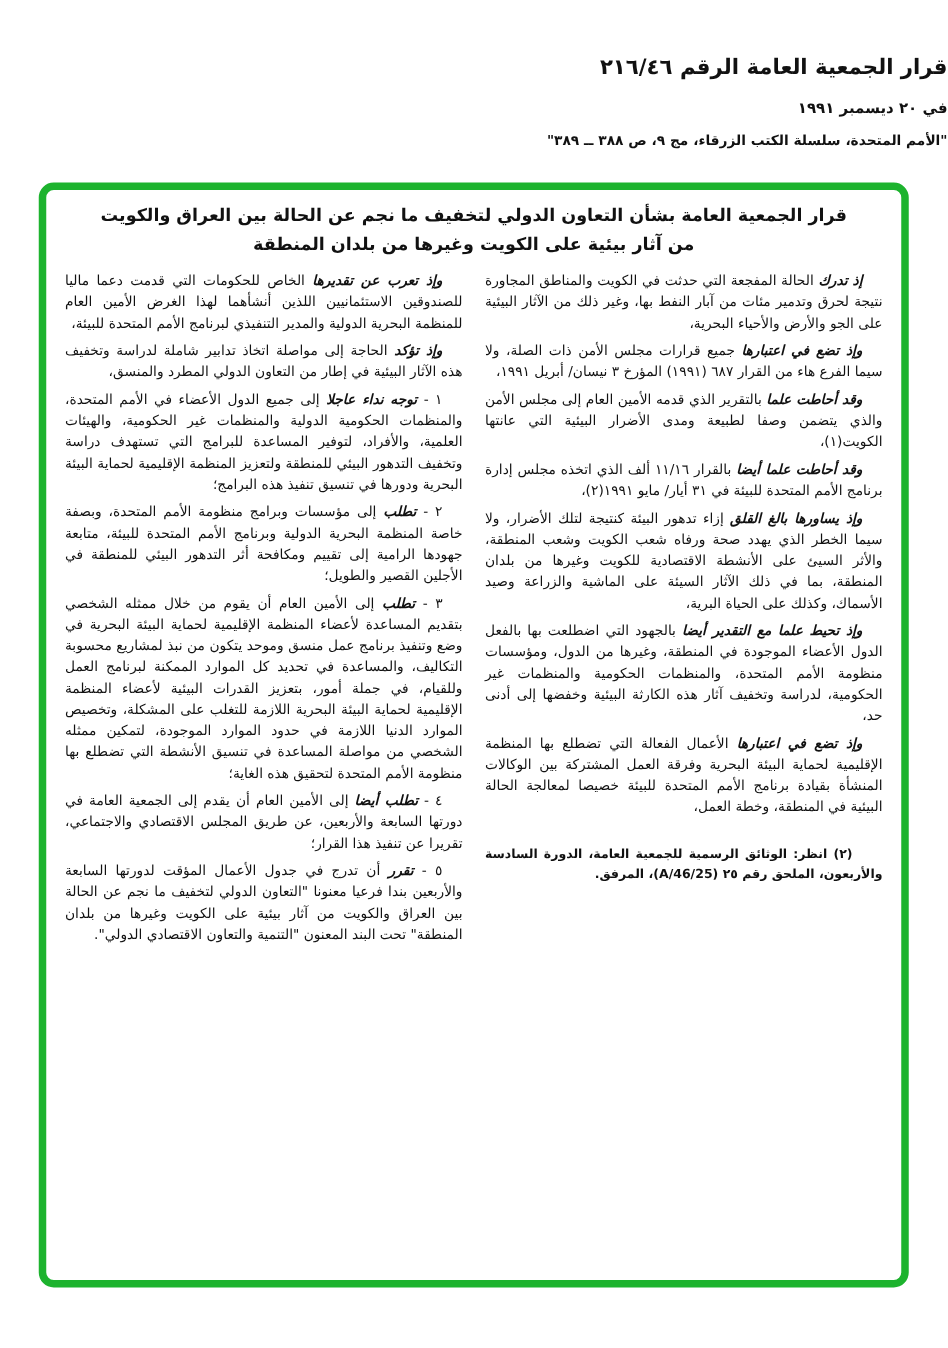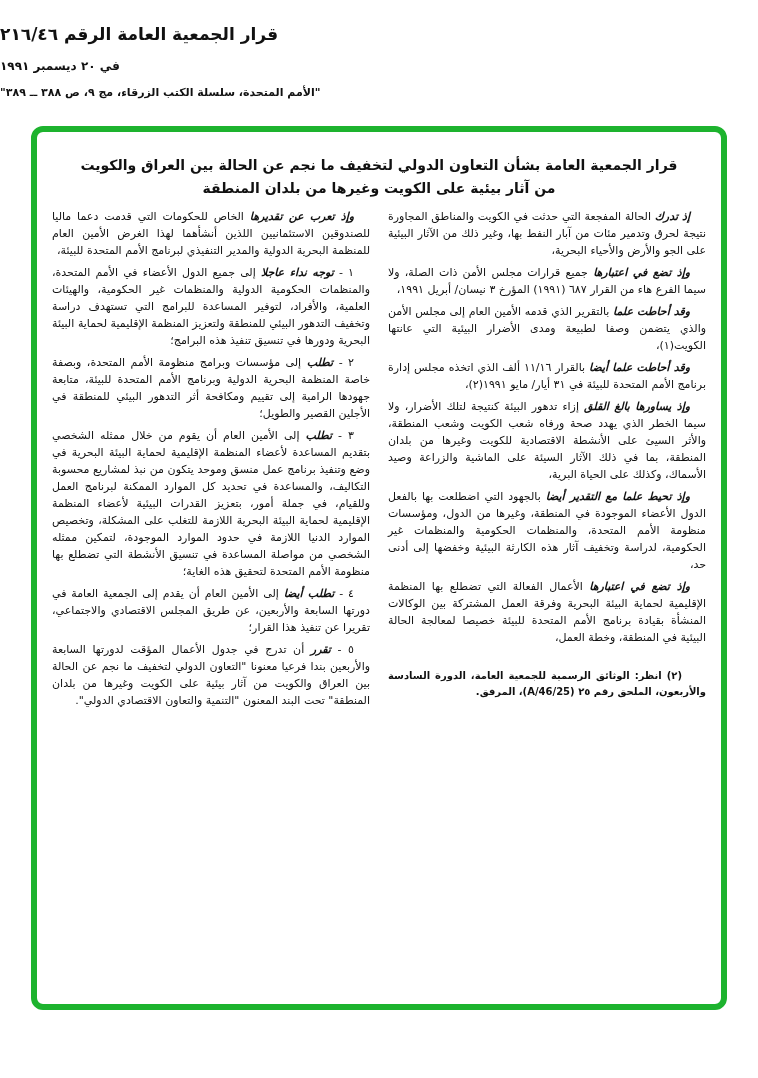--- a/index.html
+++ b/index.html
@@ -3,32 +3,32 @@
 <meta charset="utf-8">
 <style>
   html, body { margin: 0; padding: 0; }
   body {
     width: 758px; height: 1078px;
     background: #ffffff;
     color: #111111;
     font-family: "DejaVu Sans", sans-serif;
     overflow: hidden;
   }
-  .page-header { direction: rtl; text-align: left; padding-top: 24px; }
+  .page-header { direction: rtl; text-align: right; padding-top: 44px; }
   .header-title { font-size: 17px; font-weight: bold; letter-spacing: 0; }
   .header-date { font-size: 12px; font-weight: bold; margin-top: 15px; }
   .header-source { font-size: 11px; font-weight: bold; margin-top: 13px; }
 
   .green-box {
     box-sizing: border-box;
     width: 696px; height: 884px;
     margin: 27px auto 0 auto;
     border: 6px solid #1db32e;
     border-radius: 12px;
-    padding: 14px 15px 8px 15px;
+    padding: 2px 15px 8px 15px;
     overflow: hidden;
   }
   .box-title {
     direction: rtl;
     text-align: center;
     font-weight: bold;
     font-size: 14px;
     line-height: 1.65;
     width: 94%;
     margin: 8px auto 0 auto;
@@ -97,20 +97,21 @@
 
 
           <p class="footnote"><span class="fn-marker">(٢)</span> <span>انظر: الوثائق الرسمية للجمعية العامة، الدورة السادسة والأربعون، الملحق رقم ٢٥ (A/46/25)، المرفق.</span></p>
         </div>
     </div>
     <div class="column">
       <div>
 
           <p class="para"><span class="num"></span> <span class="lead">وإذ تعرب عن تقديرها</span> <span class="rest">الخاص للحكومات التي قدمت دعما ماليا للصندوقين الاستئمانيين اللذين أنشأهما لهذا الغرض الأمين العام للمنظمة البحرية الدولية والمدير التنفيذي لبرنامج الأمم المتحدة للبيئة،</span></p>
 
+          <p class="para"><span class="num"></span> <span class="lead">وإذ تؤكد</span> <span class="rest">الحاجة إلى مواصلة اتخاذ تدابير شاملة لدراسة وتخفيف هذه الآثار البيئية في إطار من التعاون الدولي المطرد والمنسق،</span></p>
 
           <p class="para"><span class="num">١ -</span> <span class="lead">توجه نداء عاجلا</span> <span class="rest">إلى جميع الدول الأعضاء في الأمم المتحدة، والمنظمات الحكومية الدولية والمنظمات غير الحكومية، والهيئات العلمية، والأفراد، لتوفير المساعدة للبرامج التي تستهدف دراسة وتخفيف التدهور البيئي للمنطقة ولتعزيز المنظمة الإقليمية لحماية البيئة البحرية ودورها في تنسيق تنفيذ هذه البرامج؛</span></p>
 
           <p class="para"><span class="num">٢ -</span> <span class="lead">تطلب</span> <span class="rest">إلى مؤسسات وبرامج منظومة الأمم المتحدة، وبصفة خاصة المنظمة البحرية الدولية وبرنامج الأمم المتحدة للبيئة، متابعة جهودها الرامية إلى تقييم ومكافحة أثر التدهور البيئي للمنطقة في الأجلين القصير والطويل؛</span></p>
 
           <p class="para"><span class="num">٣ -</span> <span class="lead">تطلب</span> <span class="rest">إلى الأمين العام أن يقوم من خلال ممثله الشخصي بتقديم المساعدة لأعضاء المنظمة الإقليمية لحماية البيئة البحرية في وضع وتنفيذ برنامج عمل منسق وموحد يتكون من نبذ لمشاريع محسوبة التكاليف، والمساعدة في تحديد كل الموارد الممكنة لبرنامج العمل وللقيام، في جملة أمور، بتعزيز القدرات البيئية لأعضاء المنظمة الإقليمية لحماية البيئة البحرية اللازمة للتغلب على المشكلة، وتخصيص الموارد الدنيا اللازمة في حدود الموارد الموجودة، لتمكين ممثله الشخصي من مواصلة المساعدة في تنسيق الأنشطة التي تضطلع بها منظومة الأمم المتحدة لتحقيق هذه الغاية؛</span></p>
 
           <p class="para"><span class="num">٤ -</span> <span class="lead">تطلب أيضا</span> <span class="rest">إلى الأمين العام أن يقدم إلى الجمعية العامة في دورتها السابعة والأربعين، عن طريق المجلس الاقتصادي والاجتماعي، تقريرا عن تنفيذ هذا القرار؛</span></p>
 
           <p class="para"><span class="num">٥ -</span> <span class="lead">تقرر</span> <span class="rest">أن تدرج في جدول الأعمال المؤقت لدورتها السابعة والأربعين بندا فرعيا معنونا "التعاون الدولي لتخفيف ما نجم عن الحالة بين العراق والكويت من آثار بيئية على الكويت وغيرها من بلدان المنطقة" تحت البند المعنون "التنمية والتعاون الاقتصادي الدولي".</span></p>

